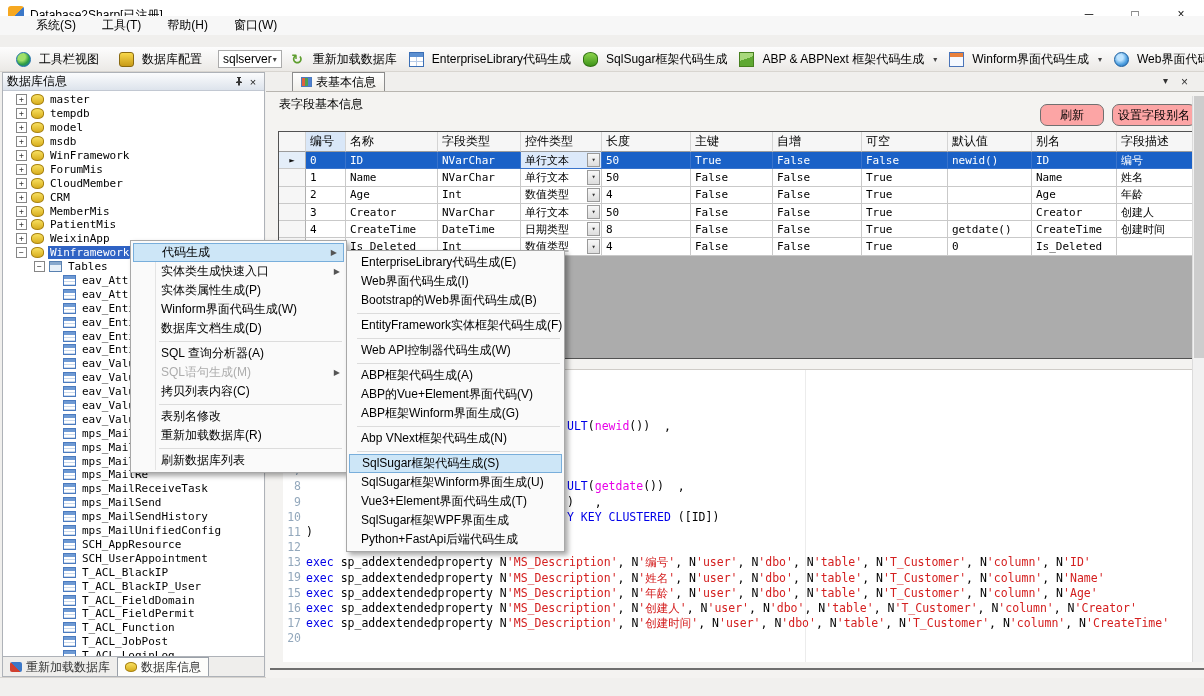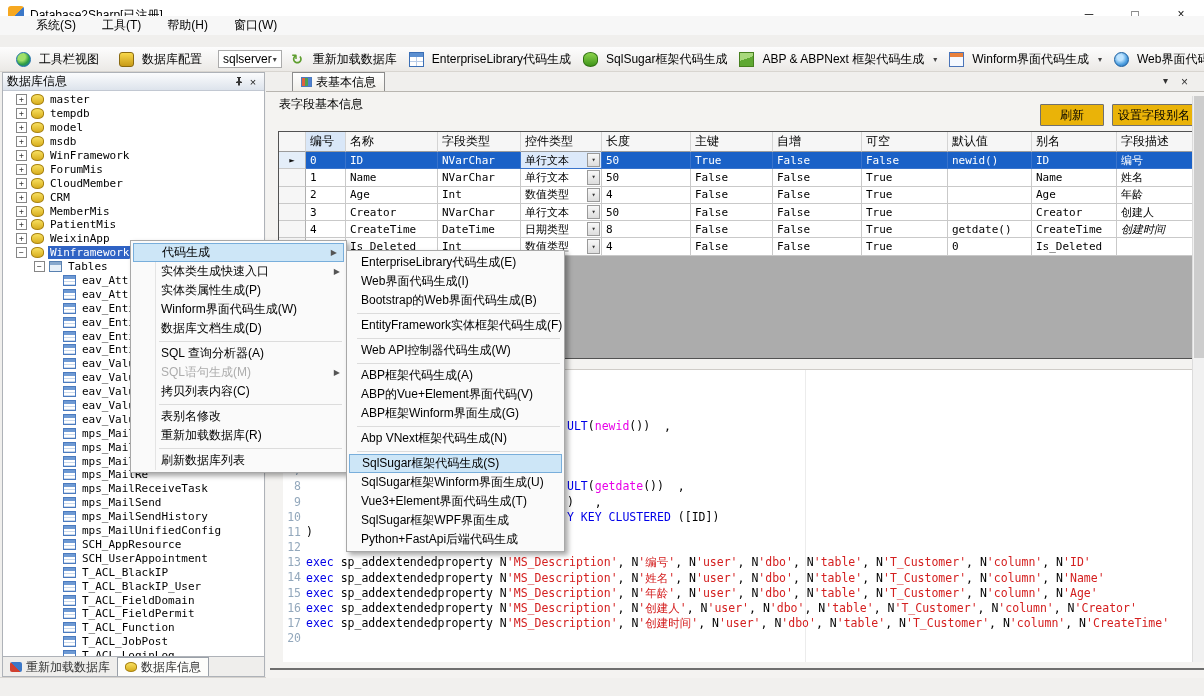--- a/index.html
+++ b/index.html
@@ -60,21 +60,21 @@
   
   #docpanel{left:266px;top:72px;width:938px;height:605px;}
   #tabstrip{position:absolute;left:0;top:0;width:938px;height:19px;}
   #doctab{position:absolute;left:26px;top:0;height:19px;display:flex;align-items:center;gap:4px;padding:0 8px;
           background:linear-gradient(#FFFFFF,#F0EEE9);border:1px solid #8C8C8C;border-bottom:none;box-sizing:border-box;}
   .doctab-ico{width:11px;height:10px;background:#fff;border:1px solid #4A7ABF;box-sizing:border-box;
           background-image:linear-gradient(90deg,#E06040 0 3px,#50A050 3px 6px,#5080D0 6px 9px),linear-gradient(transparent 0 3px,#fff 3px);}
   .strip-btn{position:absolute;top:3px;font-size:10px;color:#333;}
   #doccontent{position:absolute;left:0;top:19px;width:938px;height:586px;background:#F4F3F1;border-top:1px solid #B8B5B0;}
   #grouplabel{left:13px;top:4px;font-size:12px;}
-  .pushbtn{display:flex;align-items:center;justify-content:center;height:22px;background:#eab308;border:1px solid #707070;border-radius:1px;font-size:12px;box-sizing:border-box;}
+  .pushbtn{display:flex;align-items:center;justify-content:center;height:22px;background:#fca5a5;border:1px solid #707070;border-radius:7px;font-size:12px;box-sizing:border-box;}
   
   #grid{left:12px;top:39px;width:917px;height:226px;border:1px solid #525252;background:#ACACAC;box-sizing:content-box;overflow:hidden;
         font-family:"DejaVu Sans Mono",monospace;font-size:11px;}
   .grow{display:flex;height:17.3px;}
   #ghead{height:20px;display:flex;}
   .gh{background:#F6F6F6;border-right:1px solid #D4D4D4;border-bottom:1px solid #9C9C9C;box-sizing:border-box;
       display:flex;align-items:center;padding-left:4px;overflow:hidden;font-family:"Liberation Sans","DejaVu Sans",sans-serif;font-size:12px;}
   .gh.cur{background:#D9E7F8;}
   .gc{background:#fff;border-right:1px solid #C9C9C9;border-bottom:1px solid #C9C9C9;box-sizing:border-box;
       display:flex;align-items:center;padding-left:4px;overflow:hidden;white-space:nowrap;position:relative;}
@@ -584,21 +584,21 @@
             </div>
             <div class="gc" style="width: 86px;">
               <span>True</span>
             </div>
             <div class="gc" style="width: 84px;">
               <span>getdate()</span>
             </div>
             <div class="gc" style="width: 85px;">
               <span>CreateTime</span>
             </div>
-            <div class="gc" style="width: 79px; font-style: italic;">
+            <div class="gc" style="width: 79px;">
               <span>创建时间</span>
             </div>
           </div>
           <div class="grow">
             <div class="gind" style="width: 27px;"></div>
             <div class="gc" style="width: 40px;">
               <span>5</span>
             </div>
             <div class="gc" style="width: 92px;">
               <span>Is_Deleted</span>
@@ -644,21 +644,21 @@
           <div class="gln">4</div>
           <div class="gln">5</div>
           <div class="gln">6</div>
           <div class="gln">7</div>
           <div class="gln">8</div>
           <div class="gln">9</div>
           <div class="gln">10</div>
           <div class="gln">11</div>
           <div class="gln">12</div>
           <div class="gln">13</div>
-          <div class="gln">14</div>
+          <div class="gln">19</div>
           <div class="gln">15</div>
           <div class="gln">16</div>
           <div class="gln">17</div>
           <div class="gln">20</div>
         </div>
       <div id="sqlcode">
           <div class="sline" style="top: 48.6px; left: 284px;"><span class="kw">ULT</span><span class="pl">(</span><span class="fn">newid</span><span class="pl">())  ,</span></div>
           <div class="sline" style="top: 109.4px; left: 284px;"><span class="kw">ULT</span><span class="pl">(</span><span class="fn">getdate</span><span class="pl">())  ,</span></div>
           <div class="sline" style="top: 124.6px; left: 284px;"><span class="pl">)   ,</span></div>
           <div class="sline" style="top: 139.8px; left: 284px;"><span class="kw">Y KEY CLUSTERED </span><span class="pl">([ID])</span></div>

